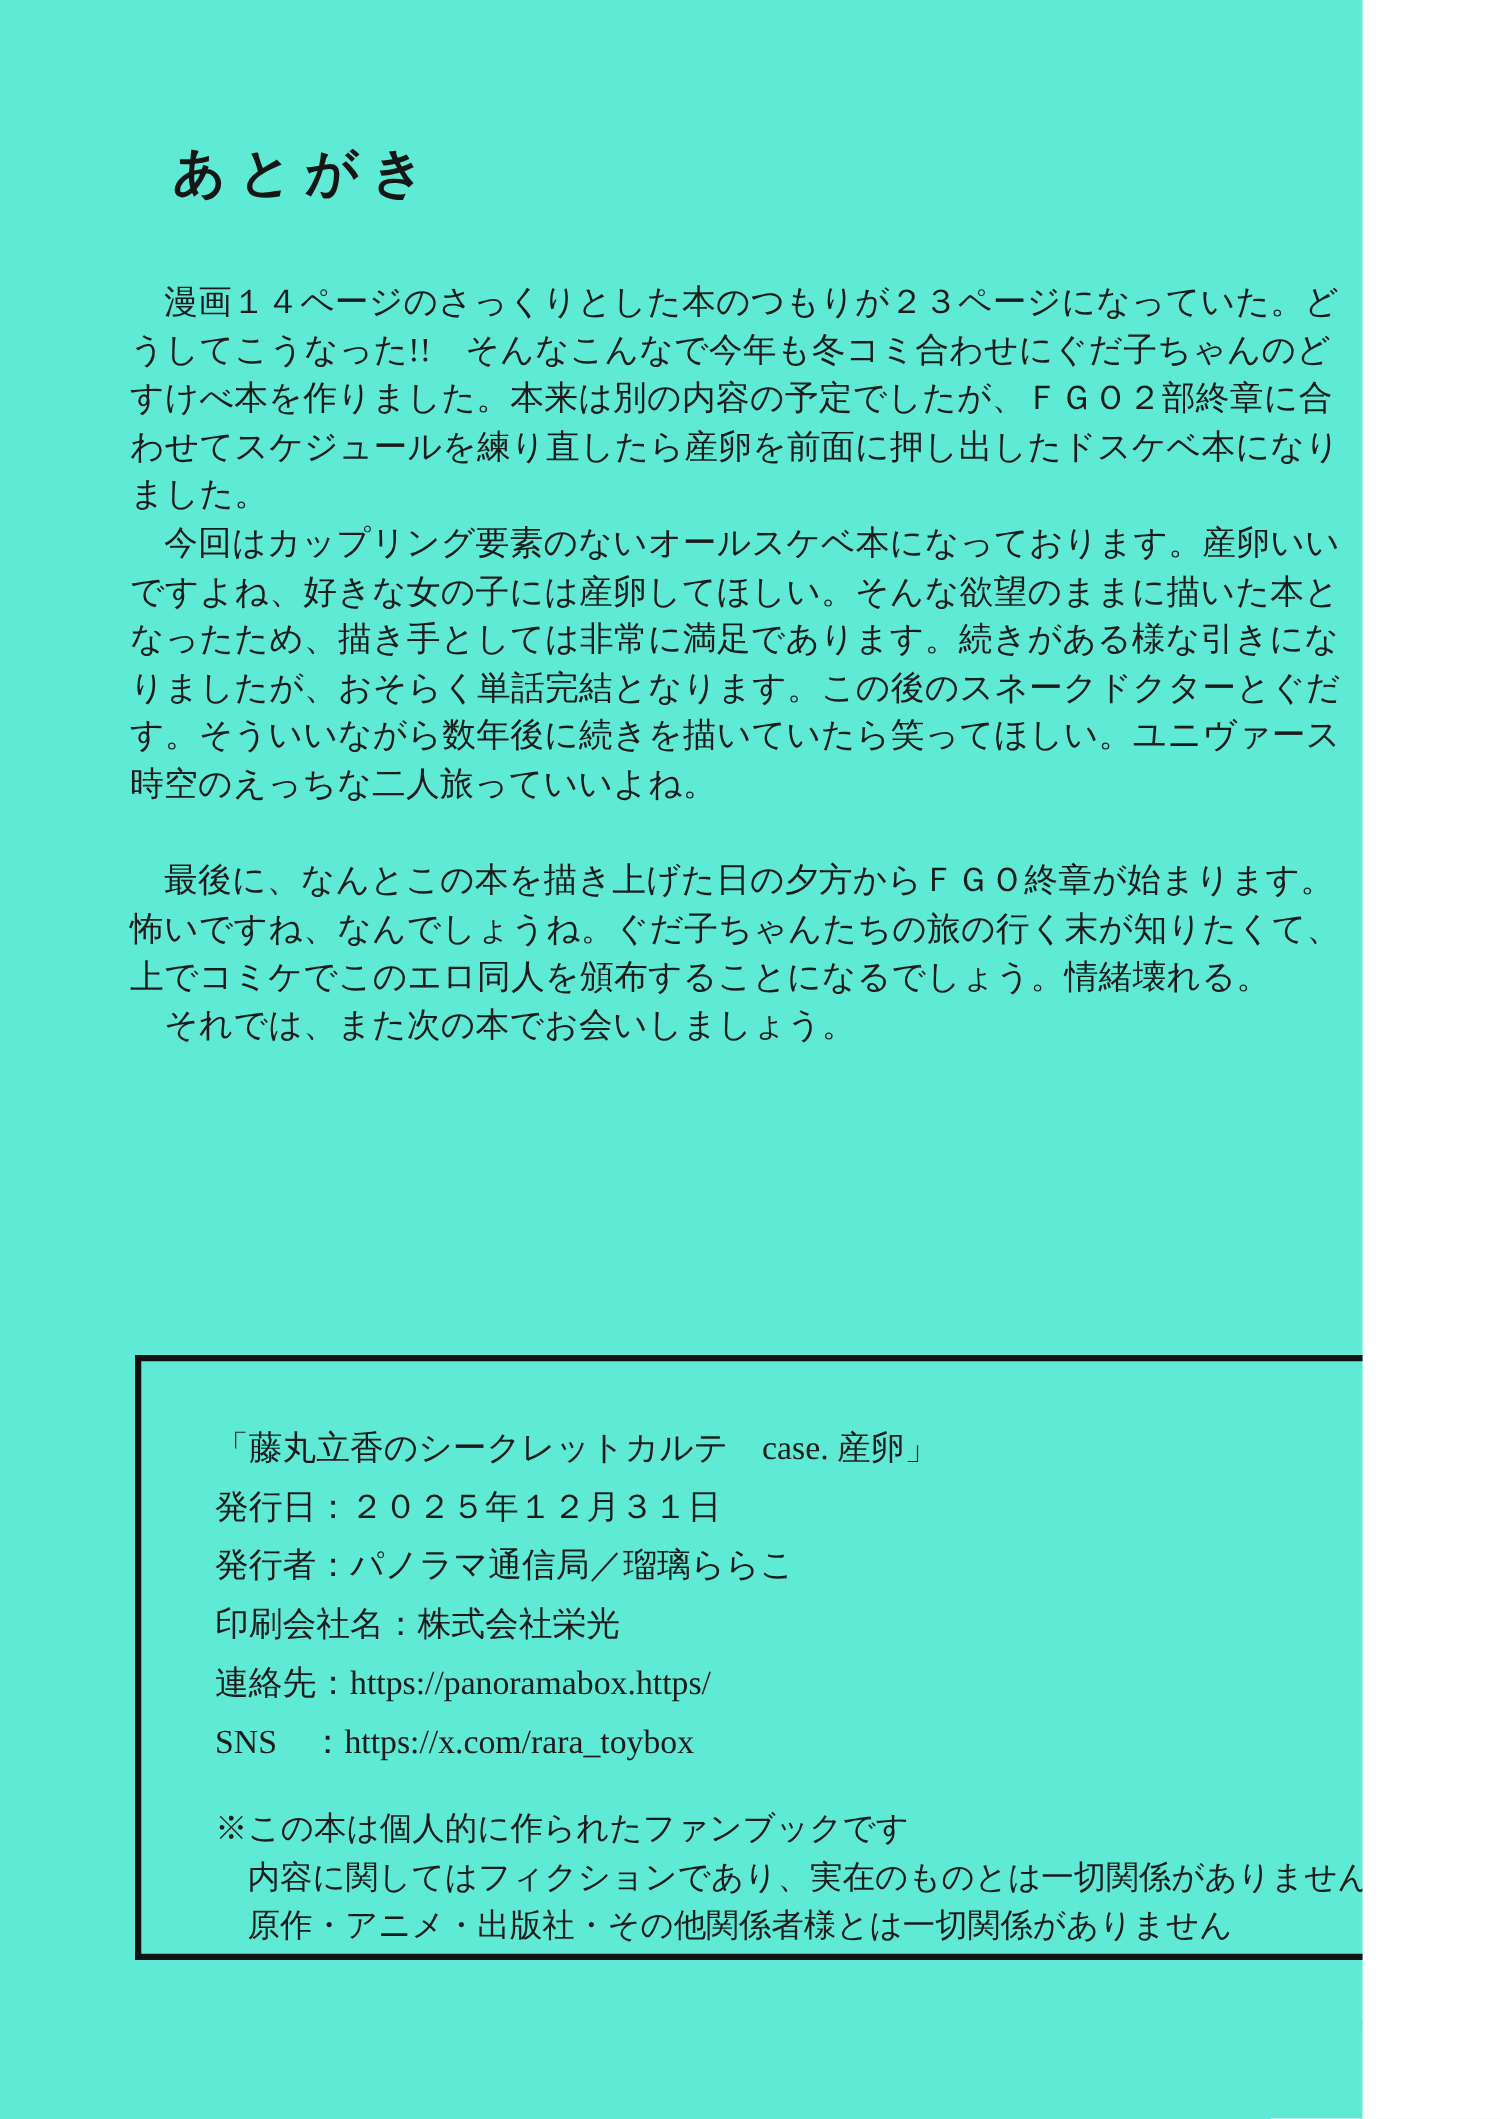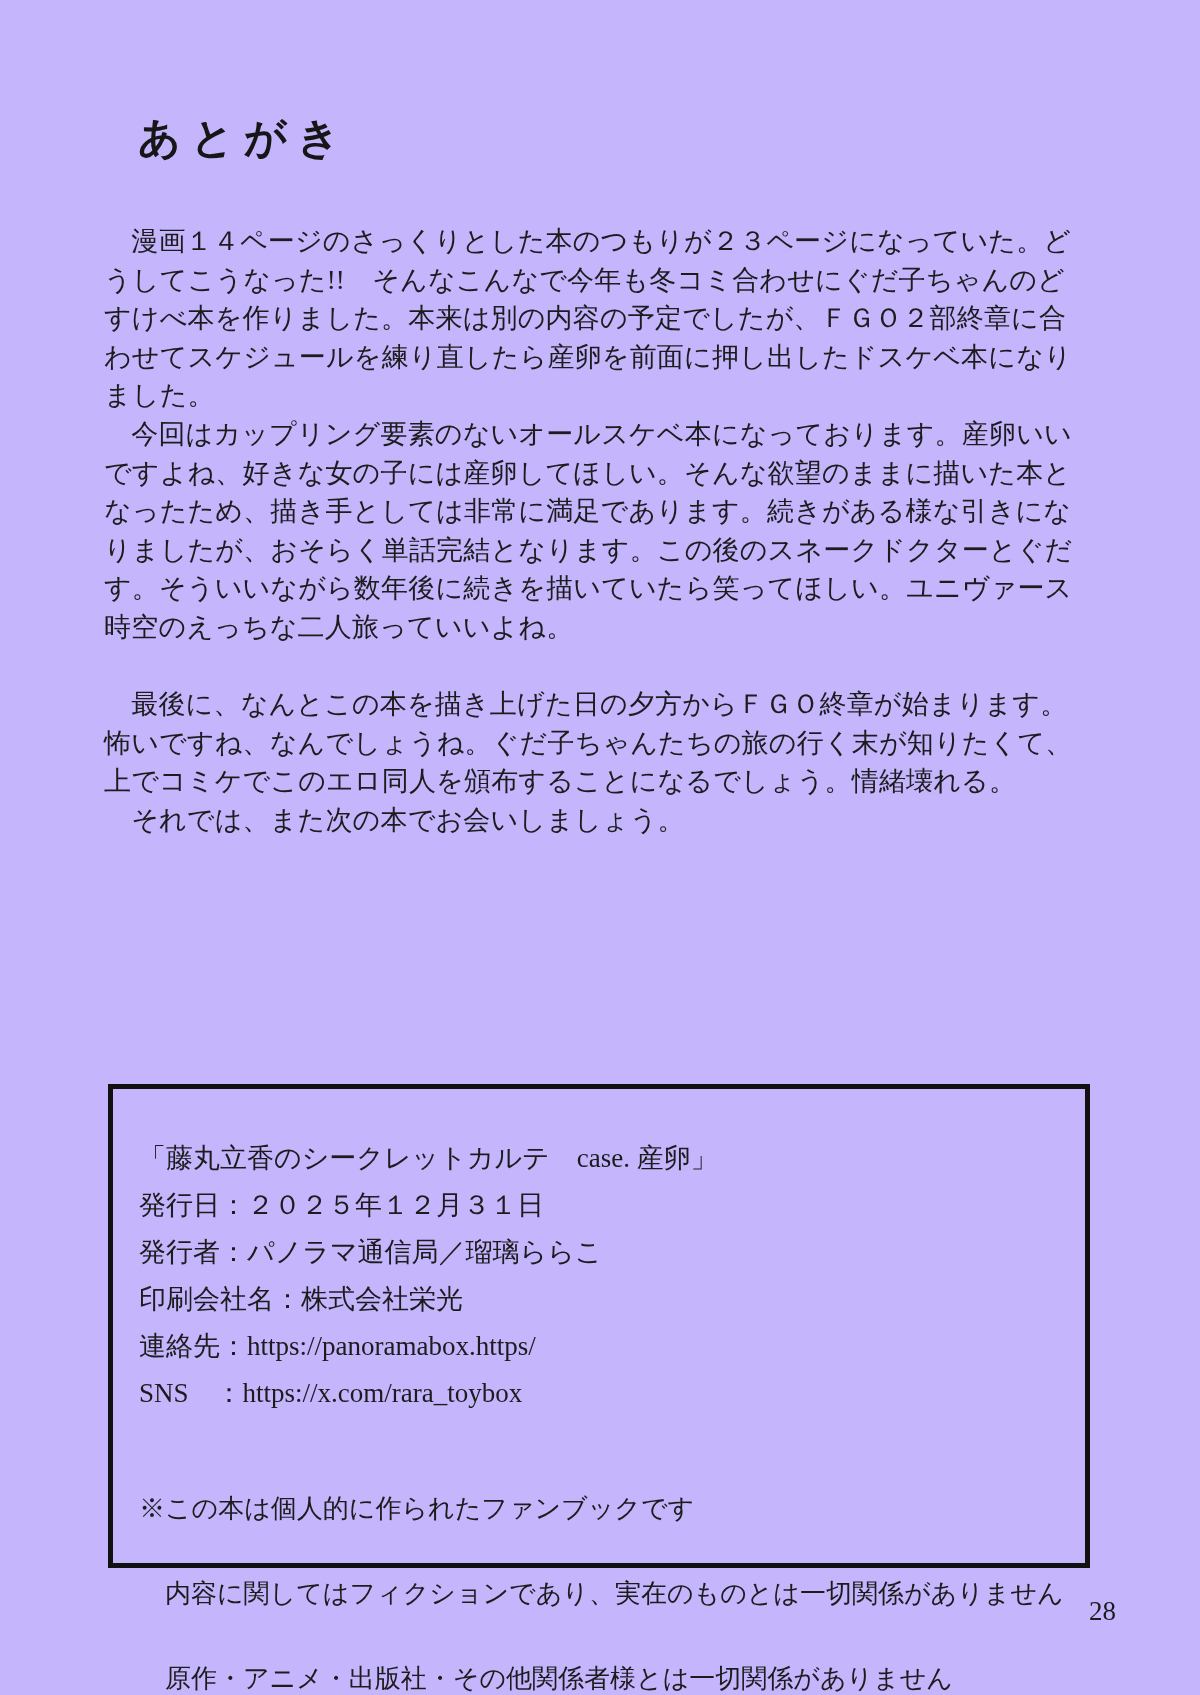--- a/index.html
+++ b/index.html
@@ -2,23 +2,23 @@
 <html><head>
 <meta charset="utf-8">
 <style>
   html, body {
     margin: 0;
     padding: 0;
     background: #ffffff;
   }
   .page {
     position: relative;
-    width: 1200px;
+    width: 1090px;
     height: 1695px;
-    background: #c4b5fd;
+    background: #5eead4;
     color: #1c1c1c;
     font-family: "Liberation Serif", "DejaVu Serif", serif;
     overflow: hidden;
   }
   .page-title {
     position: absolute;
     left: 138px;
     top: 110px;
     font-size: 42px;
     font-weight: bold;
@@ -39,39 +39,39 @@
     letter-spacing: 0.2px;
   }
   .colophon-box {
     position: absolute;
     left: 108px;
     top: 1084px;
     width: 972px;
     height: 474px;
     border: 5px solid #111111;
     box-sizing: content-box;
+    padding-left: 33px;
   }
   .colophon-inner {
     padding: 46px 20px 0 26px;
   }
   .c-line {
     height: 47px;
     line-height: 47px;
     font-size: 27px;
     white-space: nowrap;
   }
   .c-spacer {
     height: 26px;
   }
   .d-line {
     height: 39px;
     line-height: 39px;
     font-size: 26px;
     white-space: nowrap;
-    margin-top: 46px;
   }
   .page-number {
     position: absolute;
     left: 1089px;
     top: 1596px;
     font-size: 27px;
     color: #1c1c1c;
   }
 </style>
 </head>

